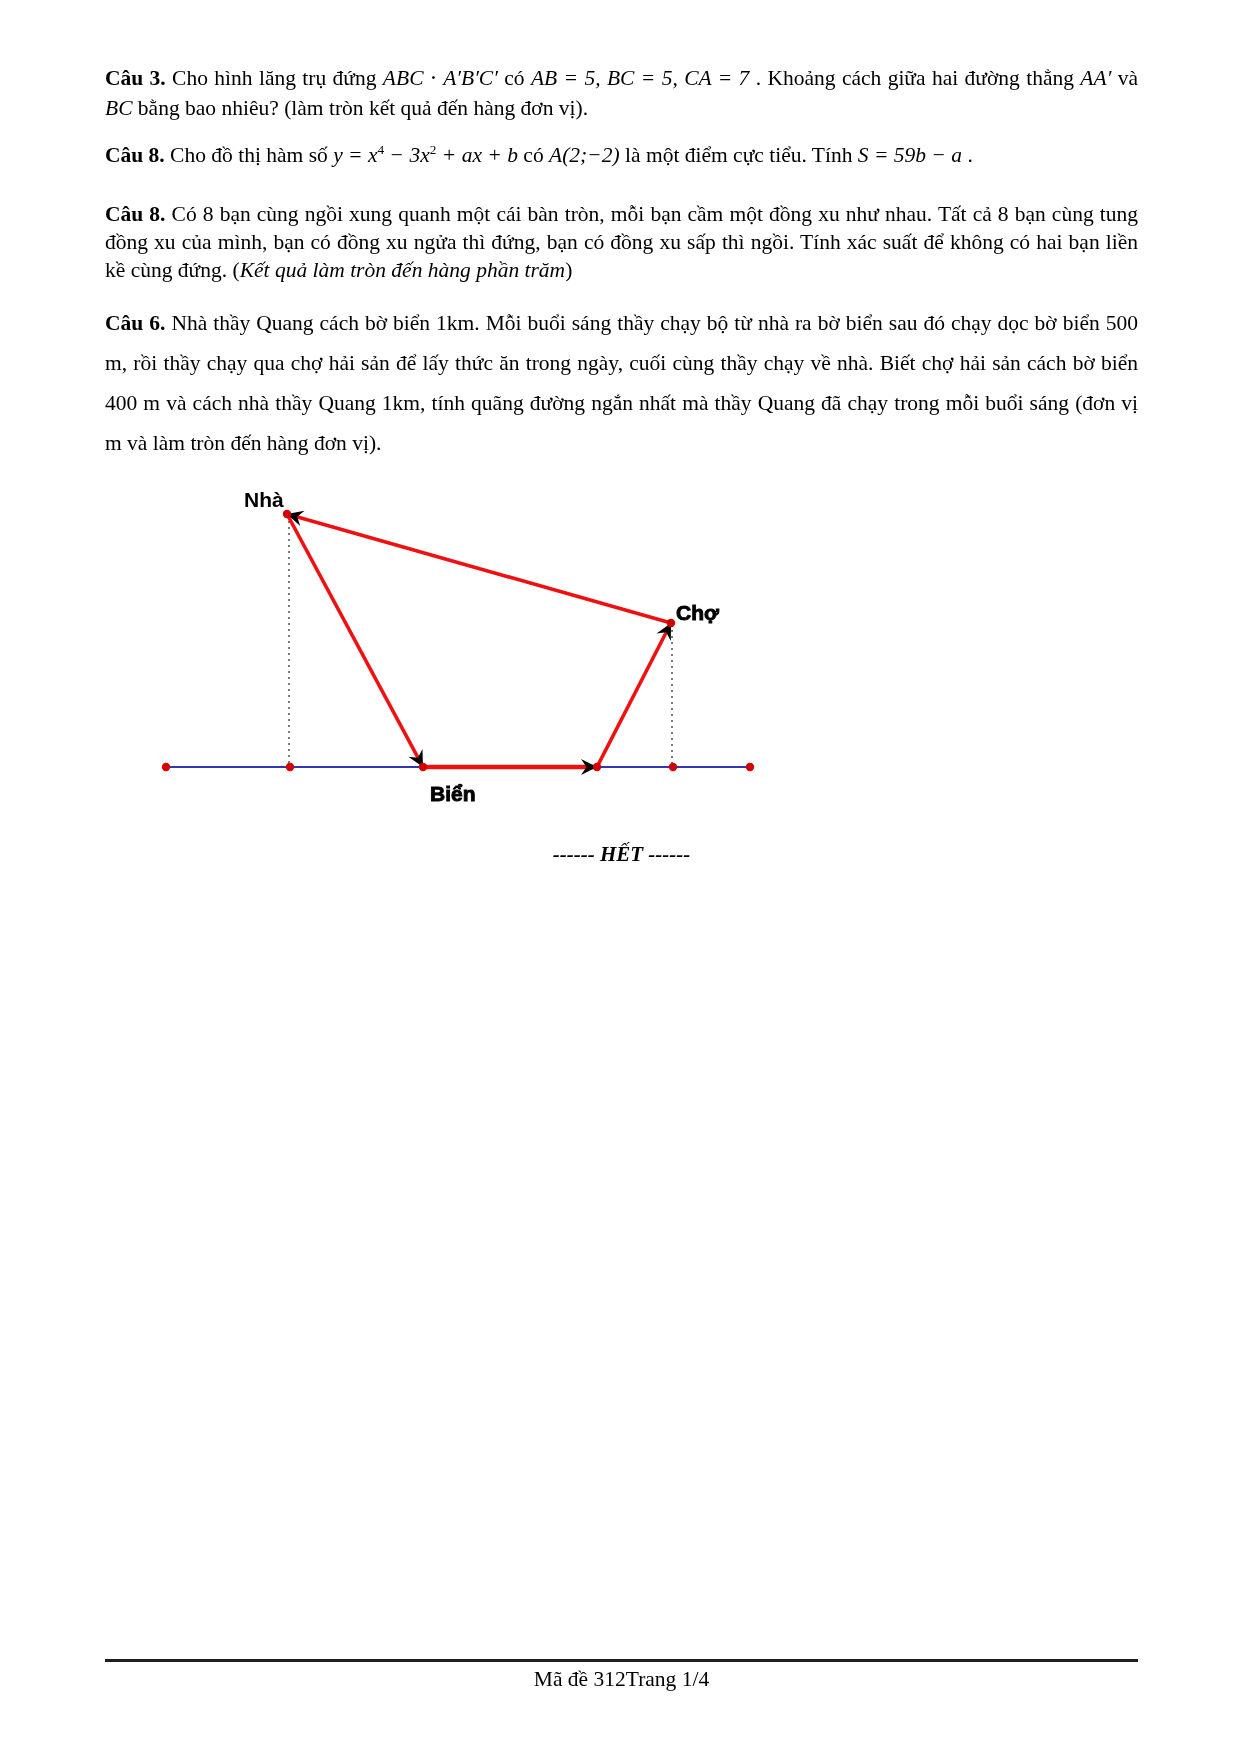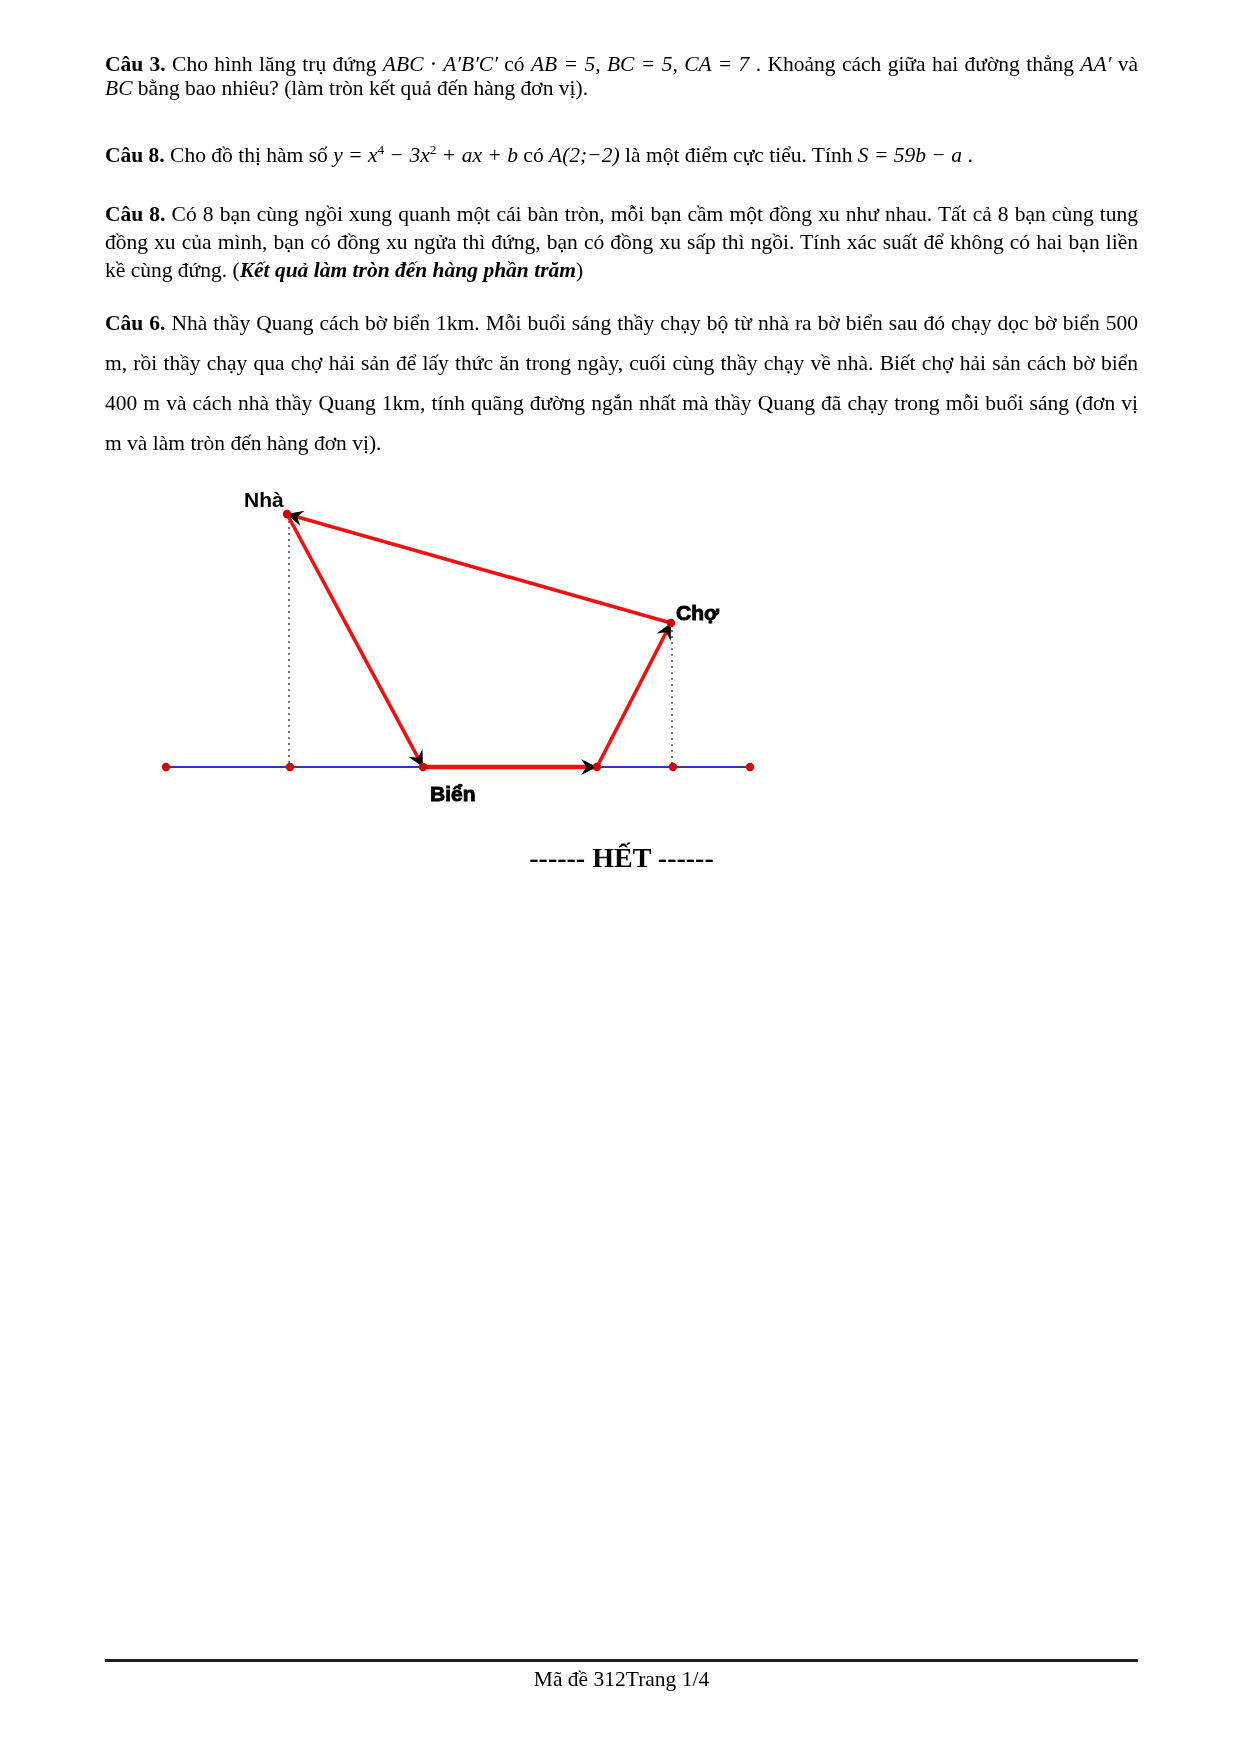--- a/index.html
+++ b/index.html
@@ -12,47 +12,48 @@
     overflow: hidden;
   }
   .q {
     position: absolute;
     left: 105px;
     width: 1033px;
     margin: 0;
     font-size: 21.5px;
     text-align: justify;
   }
-  #q3 { top: 52px;  line-height: 24px; }
+  #q3 { top: 63px;  line-height: 30px; }
   #q4 { top: 138px; line-height: 34px; text-align: left; }
   #q5 { top: 200px; line-height: 28px; }
   #q6 { top: 303px; line-height: 40px; }
   .qlabel { font-weight: bold; }
   .math { font-style: italic; white-space: pre-wrap; }
   .sup {
     font-size: 0.62em;
     vertical-align: super;
     font-style: normal;
     line-height: 0;
   }
-  .it { font-style: italic; font-weight: bold; }
+  .it { font-style: italic; }
   svg.diagram { position: absolute; left: 140px; top: 440px; }
   .dlabel {
     font-family: "Liberation Sans", "DejaVu Sans", sans-serif;
     font-weight: bold;
     font-size: 21px;
     fill: #000;
   }
   .dlabel-heavy { stroke: #000; stroke-width: 0.9px; }
   #end-line {
     position: absolute;
     left: 105px; width: 1033px; top: 842px;
     text-align: center;
     font-weight: bold;
-    font-size: 28px;
+    font-style: italic;
+    font-size: 21px;
   }
   #footer-rule {
     position: absolute;
     left: 105px; width: 1033px; top: 1659px;
     height: 0;
     border-top: 3px solid #1f1f1f;
   }
   #footer {
     position: absolute;
     left: 105px; width: 1033px; top: 1667px;

